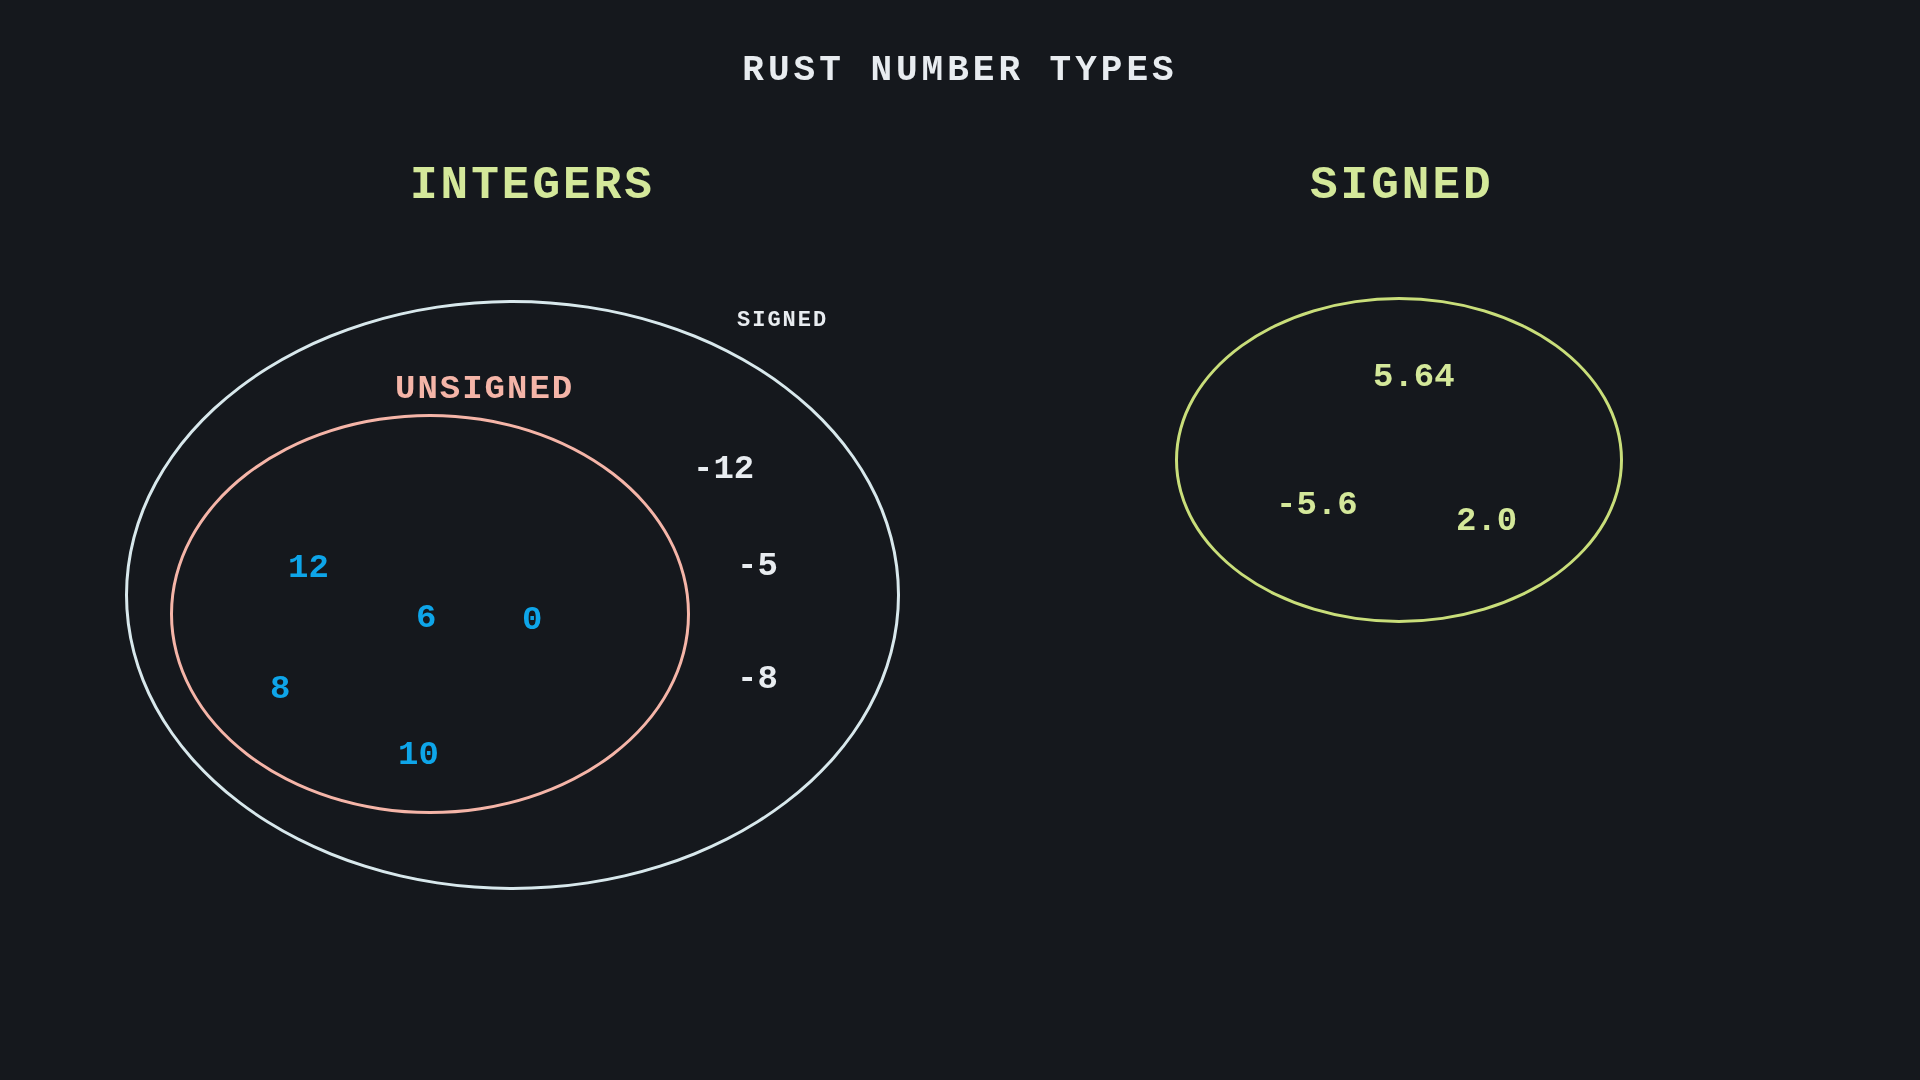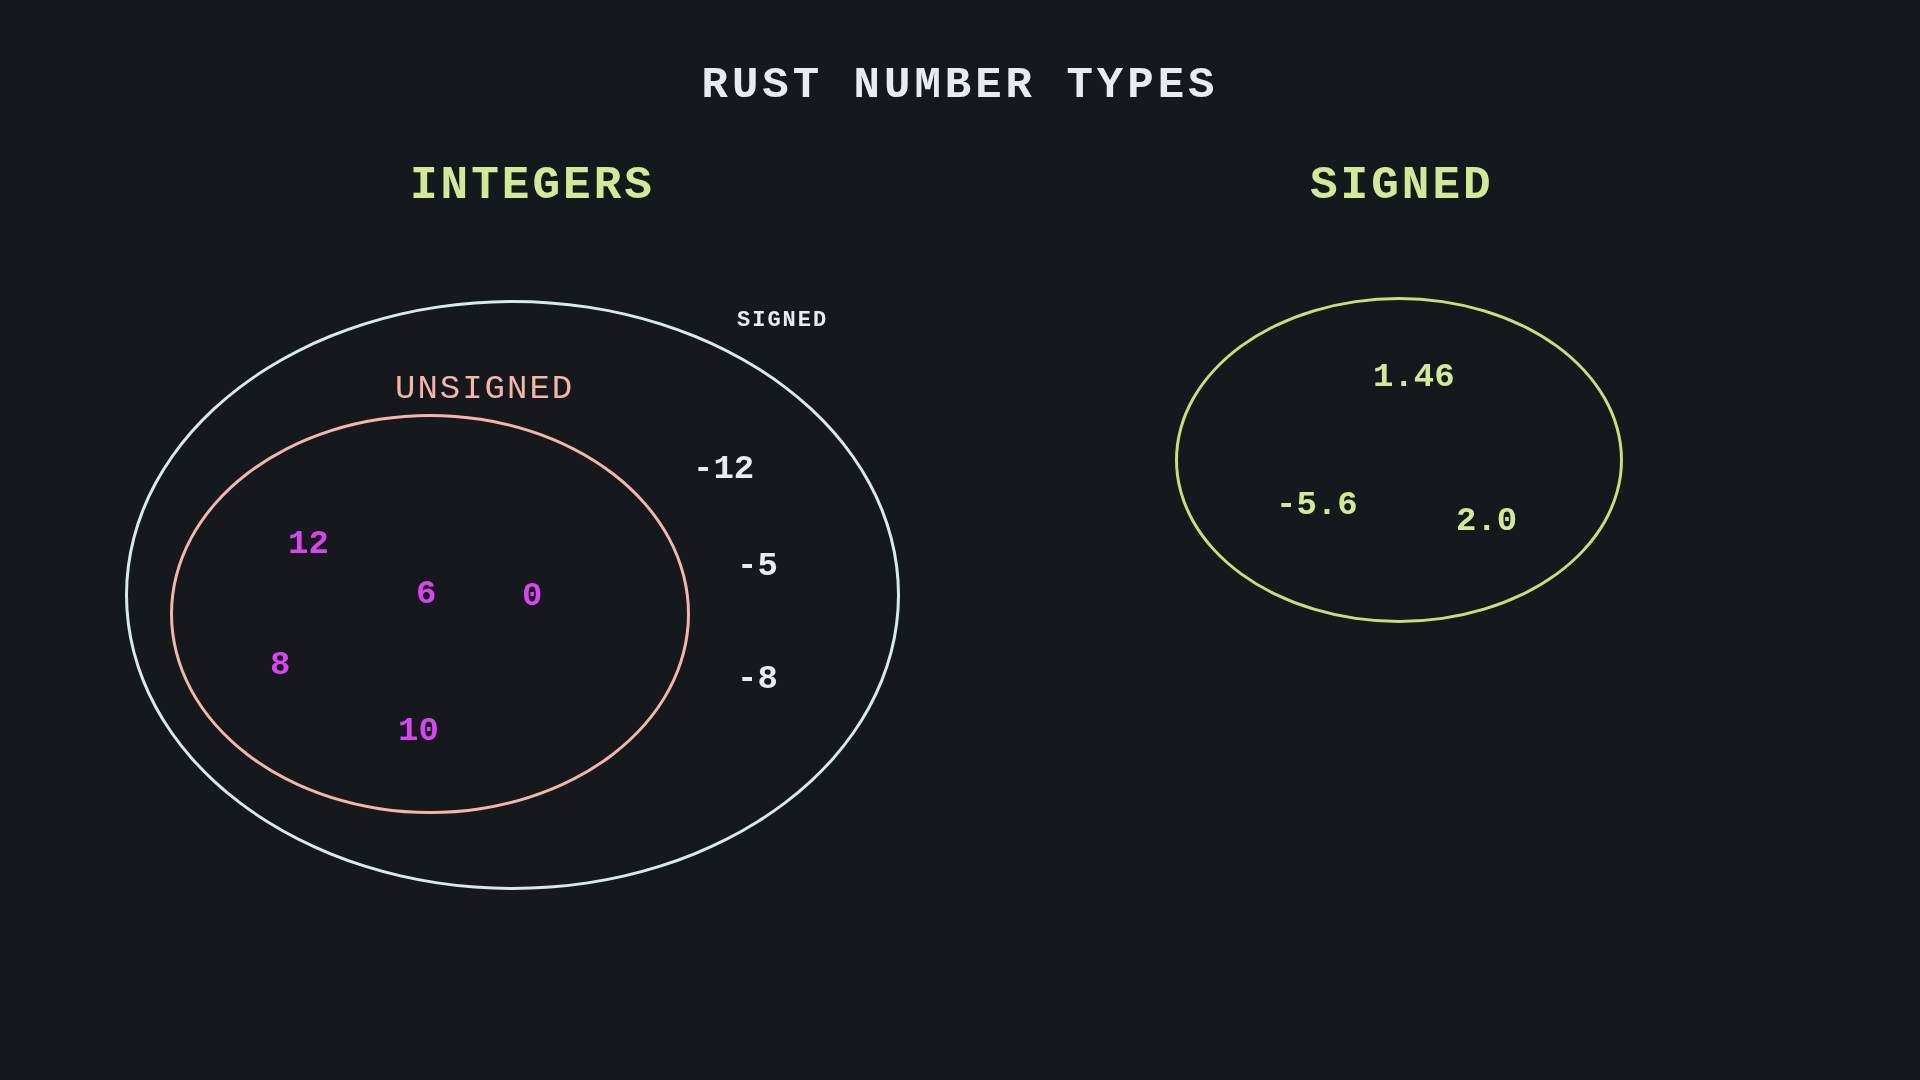--- a/index.html
+++ b/index.html
@@ -10,25 +10,25 @@
     body {
       width: 1920px;
       height: 1080px;
       background: #15181d;
       font-family: 'Courier New', Courier, monospace;
       position: relative;
       overflow: hidden;
     }
     .title {
       position: absolute;
-      top: 60px;
+      top: 50px;
       left: 50%;
       transform: translateX(-50%);
       color: #e8ecf0;
-      font-size: 44px;
+      font-size: 36px;
       font-weight: bold;
       letter-spacing: 4px;
     }
     .section-label {
       position: absolute;
       font-size: 46px;
       font-weight: bold;
       letter-spacing: 3px;
     }
     .integers-label {
@@ -49,21 +49,21 @@
       font-size: 22px;
       font-weight: bold;
       letter-spacing: 2px;
     }
     .unsigned-label {
       position: absolute;
       top: 370px;
       left: 395px;
       color: #f5b5a8;
       font-size: 34px;
-      font-weight: normal;
+      font-weight: bold;
       letter-spacing: 2px;
     }
     .ellipse {
       position: absolute;
       border-radius: 50%;
       border-width: 3px;
       border-style: solid;
       background: transparent;
     }
     .signed-ellipse {
@@ -86,21 +86,22 @@
       width: 448px;
       height: 326px;
       border-color: #c9de7a;
     }
     .num {
       position: absolute;
       font-size: 34px;
       font-weight: bold;
     }
     .unsigned-num {
-      color: #d946ef;
+      color: #0ea5e9;
+      margin-top: 24px;
     }
     .signed-num {
       color: #e8ecf0;
     }
     .float-num {
       color: #d4e89a;
     }
   </style>
 </head>
 <body>
@@ -120,15 +121,15 @@
 <div class="num unsigned-num" style="top:525px;left:288px;">12</div>
 <div class="num unsigned-num" style="top:575px;left:416px;">6</div>
 <div class="num unsigned-num" style="top:577px;left:522px;">0</div>
 <div class="num unsigned-num" style="top:646px;left:270px;">8</div>
 <div class="num unsigned-num" style="top:712px;left:398px;">10</div>
 
 <div class="num signed-num" style="top:450px;left:693px;font-family:Liberation Mono, monospace;">-12</div>
 <div class="num signed-num" style="top:547px;left:737px;">-5</div>
 <div class="num signed-num" style="top:660px;left:737px;">-8</div>
 
-<div class="num float-num" style="top:358px;left:1373px;">1.46</div>
+<div class="num float-num" style="top:358px;left:1373px;">5.64</div>
 <div class="num float-num" style="top:458px;left:1276px;margin-top:28px;">-5.6</div>
 <div class="num float-num" style="top:502px;left:1450px;margin-left:6px;">2.0</div>
 
 </body></html>

